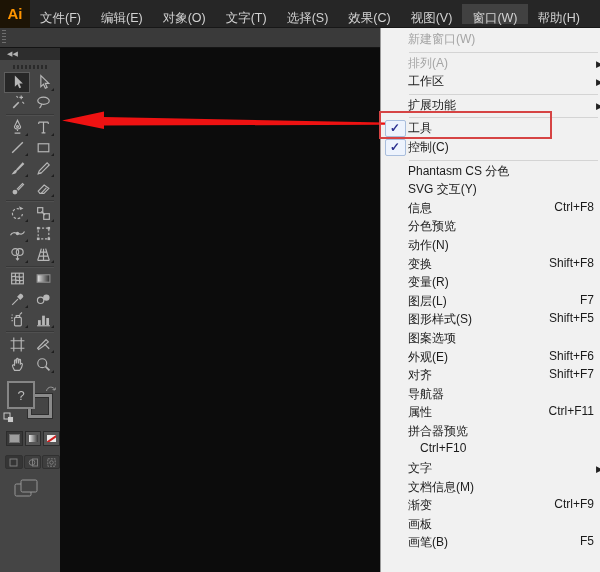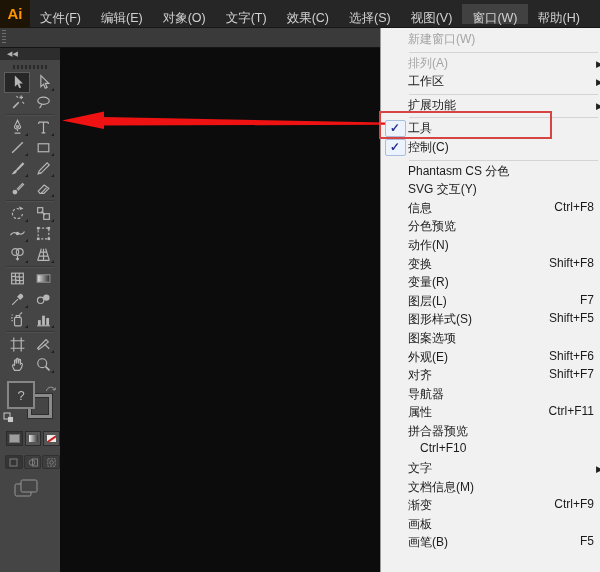--- a/index.html
+++ b/index.html
@@ -89,22 +89,22 @@
 
 <div id="screen">
 
   <div class="menubar">
     <div class="logo">Ai</div>
     <div id="mb-items" style="display:flex;">
         <div class="mb-item">文件(F)</div>
         <div class="mb-item">编辑(E)</div>
         <div class="mb-item">对象(O)</div>
         <div class="mb-item">文字(T)</div>
+        <div class="mb-item">选择(S)</div>
         <div class="mb-item">效果(C)</div>
-        <div class="mb-item">选择(S)</div>
         <div class="mb-item">视图(V)</div>
         <div class="mb-item active">窗口(W)</div>
         <div class="mb-item">帮助(H)</div>
       </div>
 
   </div>
 
   <div class="strip">
     <div class="grip"></div>
   </div>

